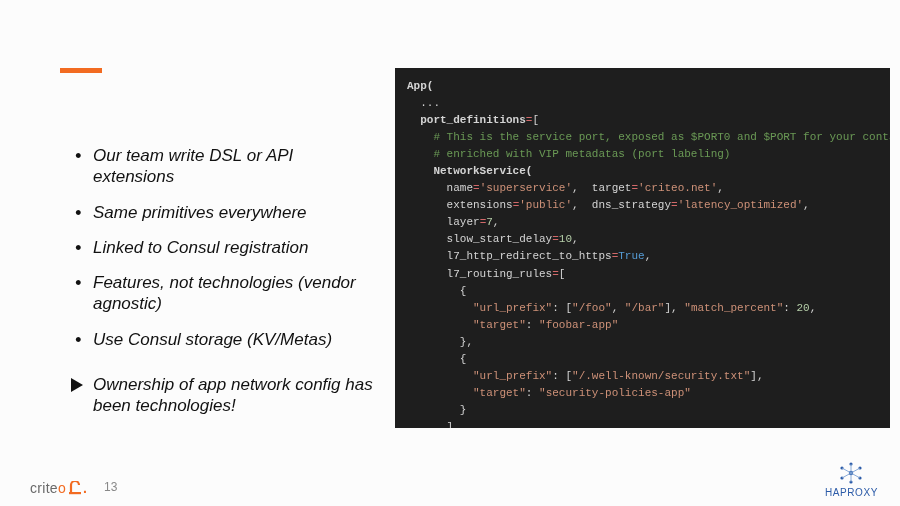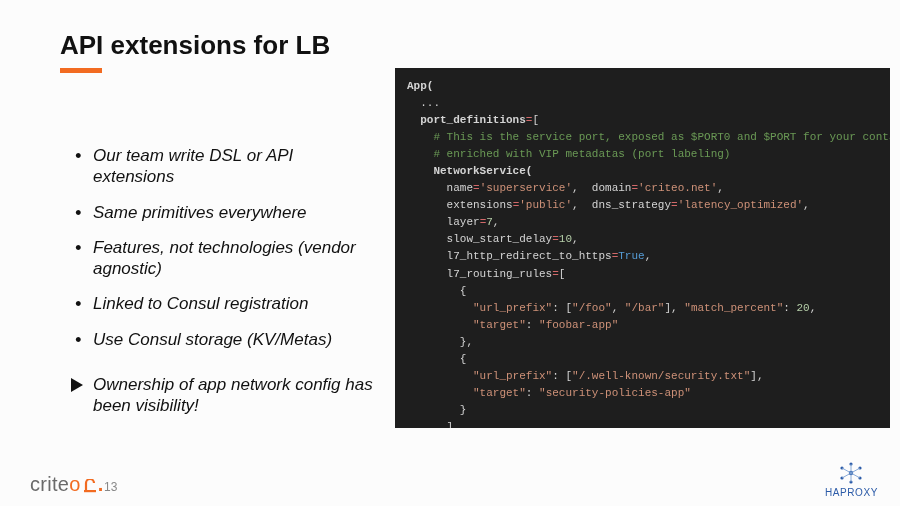--- a/index.html
+++ b/index.html
@@ -86,21 +86,21 @@
   .str  { color: #ce9178; }  
   .num  { color: #b5cea8; }  
   .bool { color: #569cd6; text-align: center; }  
   .comm { color: #6a9955; }  
   .key  { color: #ce9178; }
 
   .footer-logo {
     position: absolute;
     left: 30px;
     bottom: 10px;
-    font-size: 20px;
+    font-size: 14px;
     color: #6a6a6a;
     letter-spacing: 0.3px;
     margin-top: 24px;
   }
   .footer-logo .o { color: #f26b21; }
   .footer-logo .dot { color: #f26b21; font-weight: 700; }
   .page-num {
     position: absolute;
     left: 104px;
     bottom: 12px;
@@ -117,39 +117,38 @@
     color: #2c5ba8;
     letter-spacing: 0.6px;
   }
   .haproxy-logo svg { display: block; margin: 0 auto 2px; }
 </style>
 </head>
 <body>
 
 <div class="slide">
 
-  <div class="title">API extensions for LB</div>
   <div class="accent-bar"></div>
 
   <ul class="bullets">
       <li class="dot">Our team write DSL or API extensions</li>
       <li class="dot">Same primitives everywhere</li>
+      <li class="dot">Linked to Consul registration</li>
       <li class="dot">Features, not technologies (vendor agnostic)</li>
-      <li class="dot">Linked to Consul registration</li>
       <li class="dot">Use Consul storage (KV/Metas)</li>
-      <li class="arrow">Ownership of app network config has been visibility!</li>
+      <li class="arrow">Ownership of app network config has been technologies!</li>
     </ul>
 
   <div class="code-panel"><span class="kw">App(</span>
 <span>  ...</span>
 <span class="kw">  port_definitions</span><span class="eq">=</span><span>[</span>
 <span class="comm">    # This is the service port, exposed as $PORT0 and $PORT for your container</span>
 <span class="comm">    # enriched with VIP metadatas (port labeling)</span>
 <span class="kw">    NetworkService(</span>
-<span>      name</span><span class="eq">=</span><span class="str">'superservice'</span><span>,  domain</span><span class="eq">=</span><span class="str">'criteo.net'</span><span>,</span>
+<span>      name</span><span class="eq">=</span><span class="str">'superservice'</span><span>,  target</span><span class="eq">=</span><span class="str">'criteo.net'</span><span>,</span>
 <span>      extensions</span><span class="eq">=</span><span class="str">'public'</span><span>,  dns_strategy</span><span class="eq">=</span><span class="str">'latency_optimized'</span><span>,</span>
 <span>      layer</span><span class="eq">=</span><span class="num">7</span><span>,</span>
 <span>      slow_start_delay</span><span class="eq">=</span><span class="num">10</span><span>,</span>
 <span>      l7_http_redirect_to_https</span><span class="eq">=</span><span class="bool">True</span><span>,</span>
 <span>      l7_routing_rules</span><span class="eq">=</span><span>[</span>
 <span>        {</span>
 <span class="key">          "url_prefix"</span><span>: [</span><span class="str">"/foo"</span><span>, </span><span class="str">"/bar"</span><span>], </span><span class="key">"match_percent"</span><span>: </span><span class="num">20</span><span>,</span>
 <span class="key">          "target"</span><span>: </span><span class="str">"foobar-app"</span>
 <span>        },</span>
 <span>        {</span>

